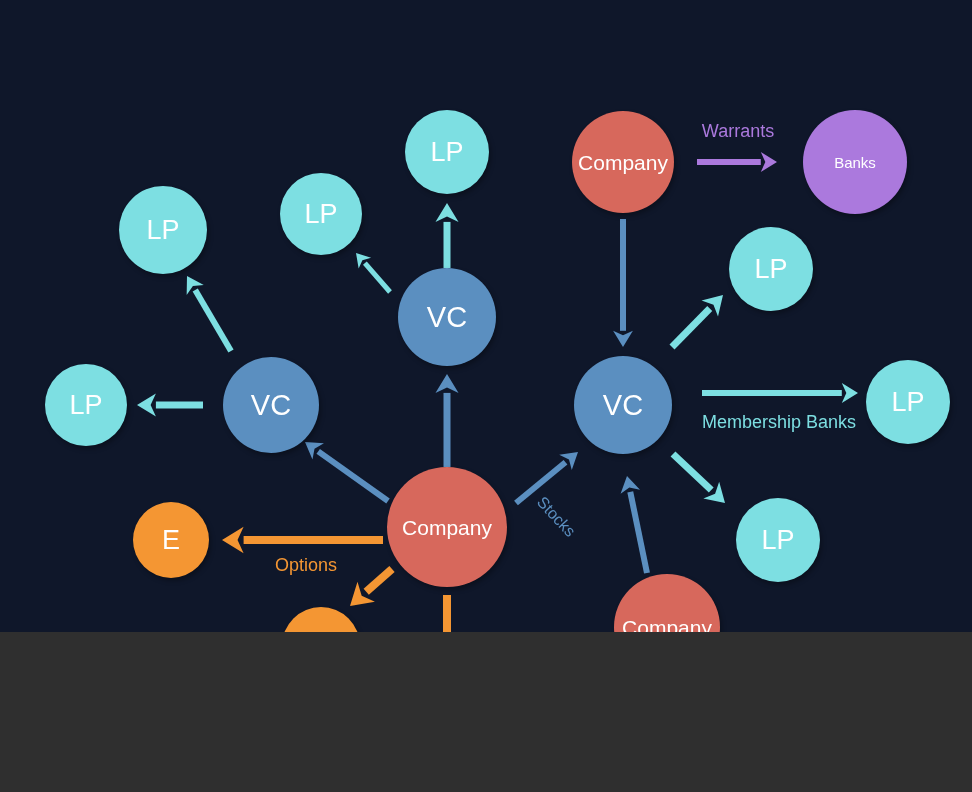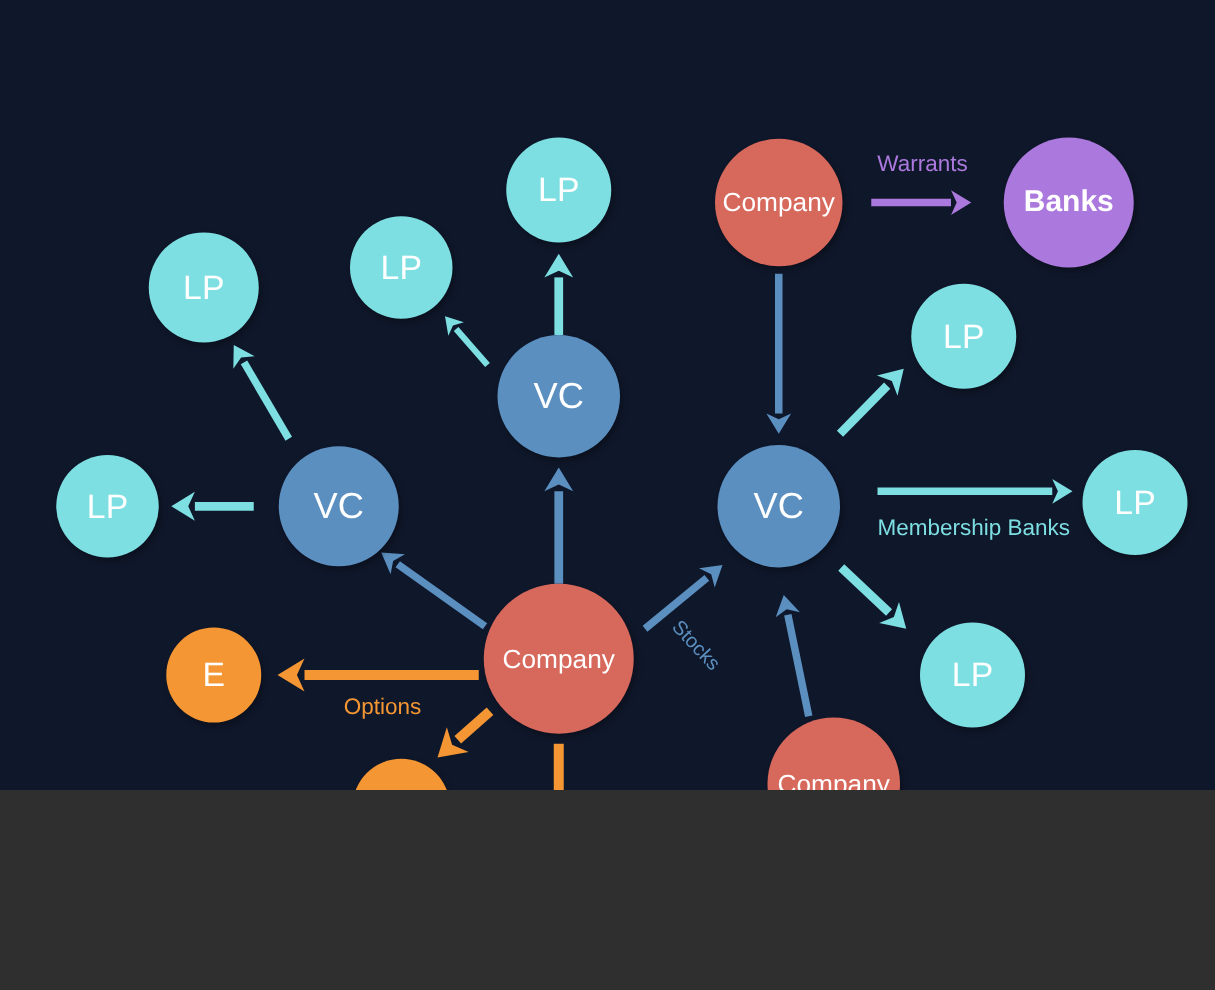--- a/index.html
+++ b/index.html
@@ -156,21 +156,21 @@
       <div class="node" style="left: 572px; top: 111px; width: 102px; height: 102px; background: rgb(215, 104, 92);">
         <span class="node-label" style="font-size: 21px; color: rgb(255, 255, 255);">Company</span>
       </div>
       <div class="node" style="left: 387px; top: 467px; width: 120px; height: 120px; background: rgb(215, 104, 92);">
         <span class="node-label" style="font-size: 21px; color: rgb(255, 255, 255);">Company</span>
       </div>
       <div class="node" style="left: 614px; top: 574px; width: 106px; height: 106px; background: rgb(215, 104, 92);">
         <span class="node-label" style="font-size: 21px; color: rgb(255, 255, 255);">Company</span>
       </div>
       <div class="node" style="left: 803px; top: 110px; width: 104px; height: 104px; background: rgb(171, 121, 221);">
-        <span class="node-label" style="font-size: 24px; color: rgb(255, 255, 255); font-weight: bold;">Banks</span>
+        <span class="node-label" style="font-size: 15px; color: rgb(255, 255, 255);">Banks</span>
       </div>
       <div class="node" style="left: 133px; top: 502px; width: 76px; height: 76px; background: rgb(244, 150, 51);">
         <span class="node-label" style="font-size: 27px; color: rgb(255, 255, 255);">E</span>
       </div>
       <div class="node" style="left: 282px; top: 607px; width: 78px; height: 78px; background: rgb(244, 150, 51);">
         <span class="node-label" style="font-size: 27px; color: rgb(255, 255, 255);">E</span>
       </div>
       <div class="node" style="left: 409px; top: 664px; width: 76px; height: 76px; background: rgb(244, 150, 51);">
         <span class="node-label" style="font-size: 27px; color: rgb(255, 255, 255);">E</span>
       </div>

